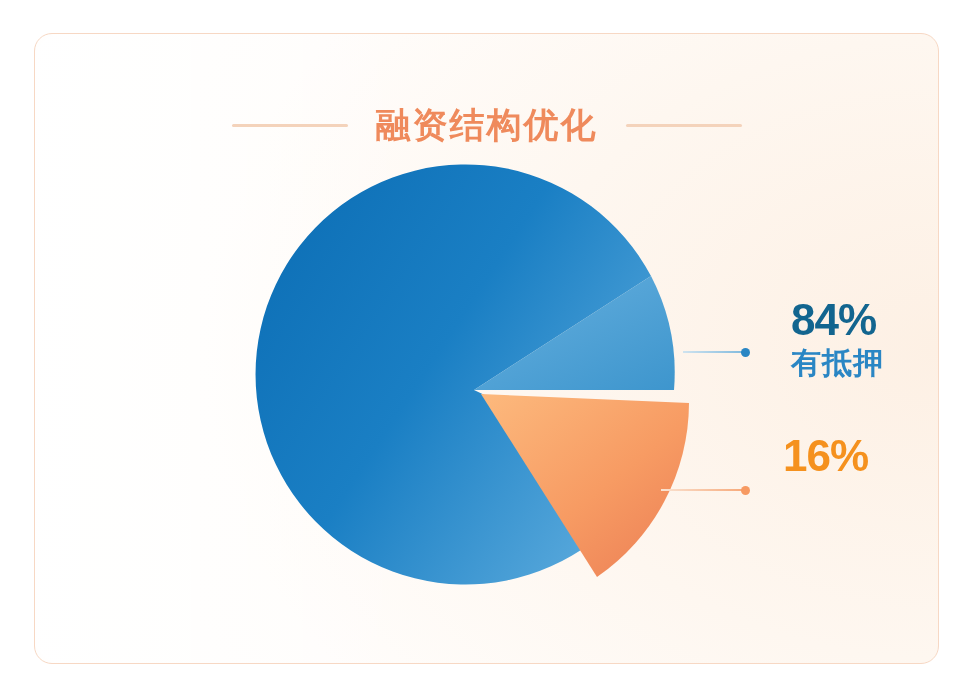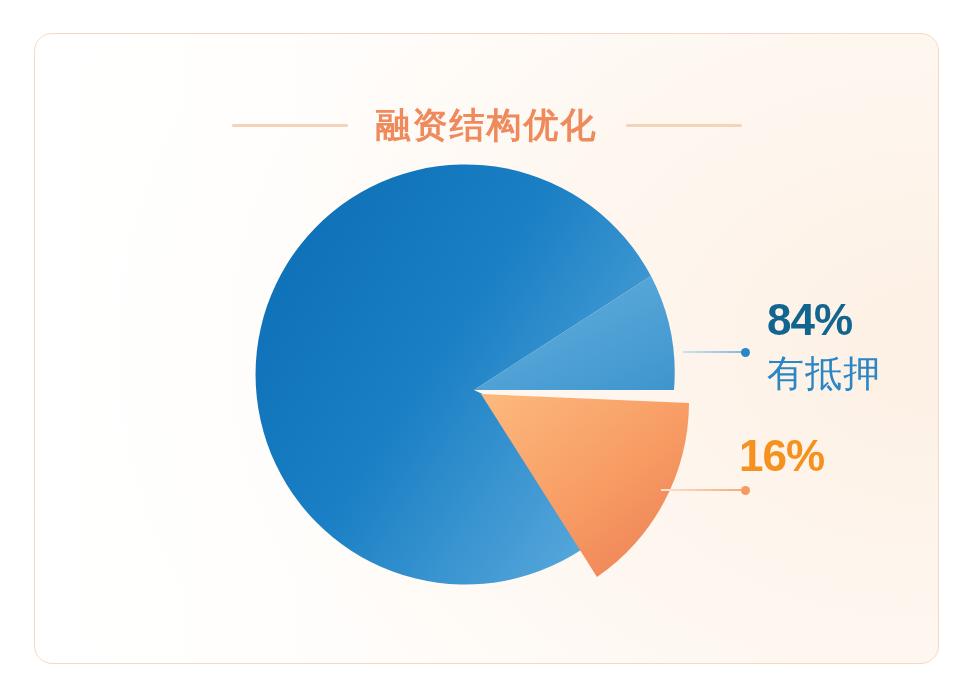--- a/index.html
+++ b/index.html
@@ -64,27 +64,27 @@
   .leader-b { left:626px; top:455px; width:85px; }
   .leader-b .ln  { background:linear-gradient(90deg,#fae3d2,#f7a878); }
   .leader-b .dot { background:#f79a62; }
 
   .label { position:absolute; z-index:6; }
   .label .pct {
     font-size:44px; font-weight:700; letter-spacing:-1px;
     line-height:1.02;
   }
   .label .name {
-    font-size:37px; font-weight:400; letter-spacing:1px;
-    line-height:1.18; margin-top:9px;
+    font-size:30px; font-weight:700; letter-spacing:1px;
+    line-height:1.18; margin-top:2px;
   }
-  .label-a { left:732px; top:264px; }
+  .label-a { left:756px; top:264px; }
   .label-a .pct  { color:#12658f; }
   .label-a .name { color:#2a86c4; }
-  .label-b { left:704px; top:400px; }
+  .label-b { left:748px; top:400px; }
   .label-b .pct  { color:#f5911e; }
   .label-b .name { color:#f7903a; }
 </style>
 </head>
 <body>
 
 <div id="stage">
   <div class="card">
 
     <div class="title-row">

